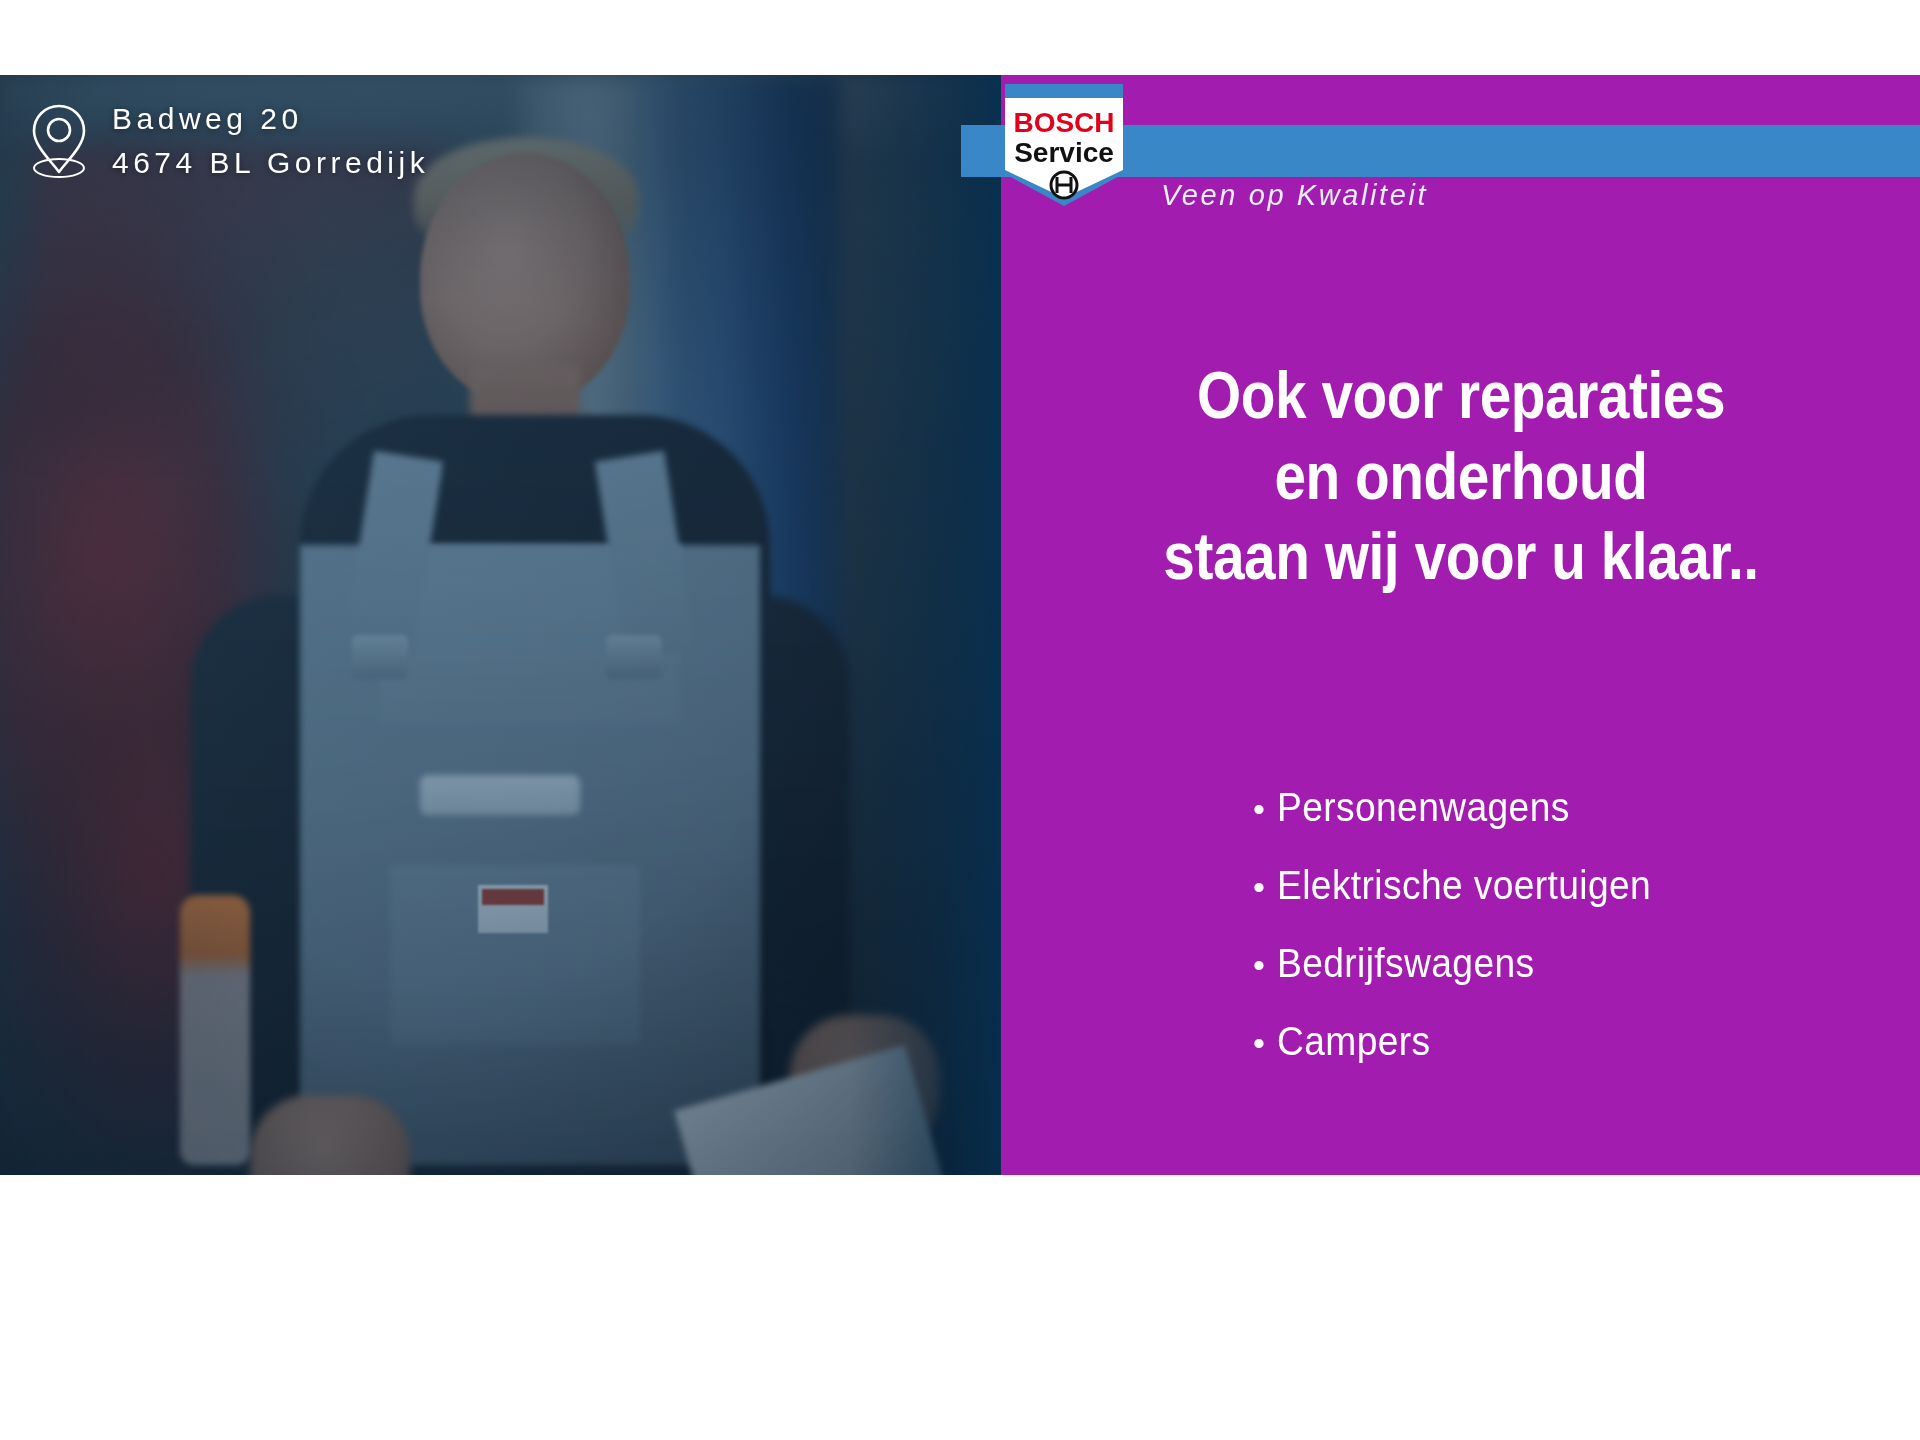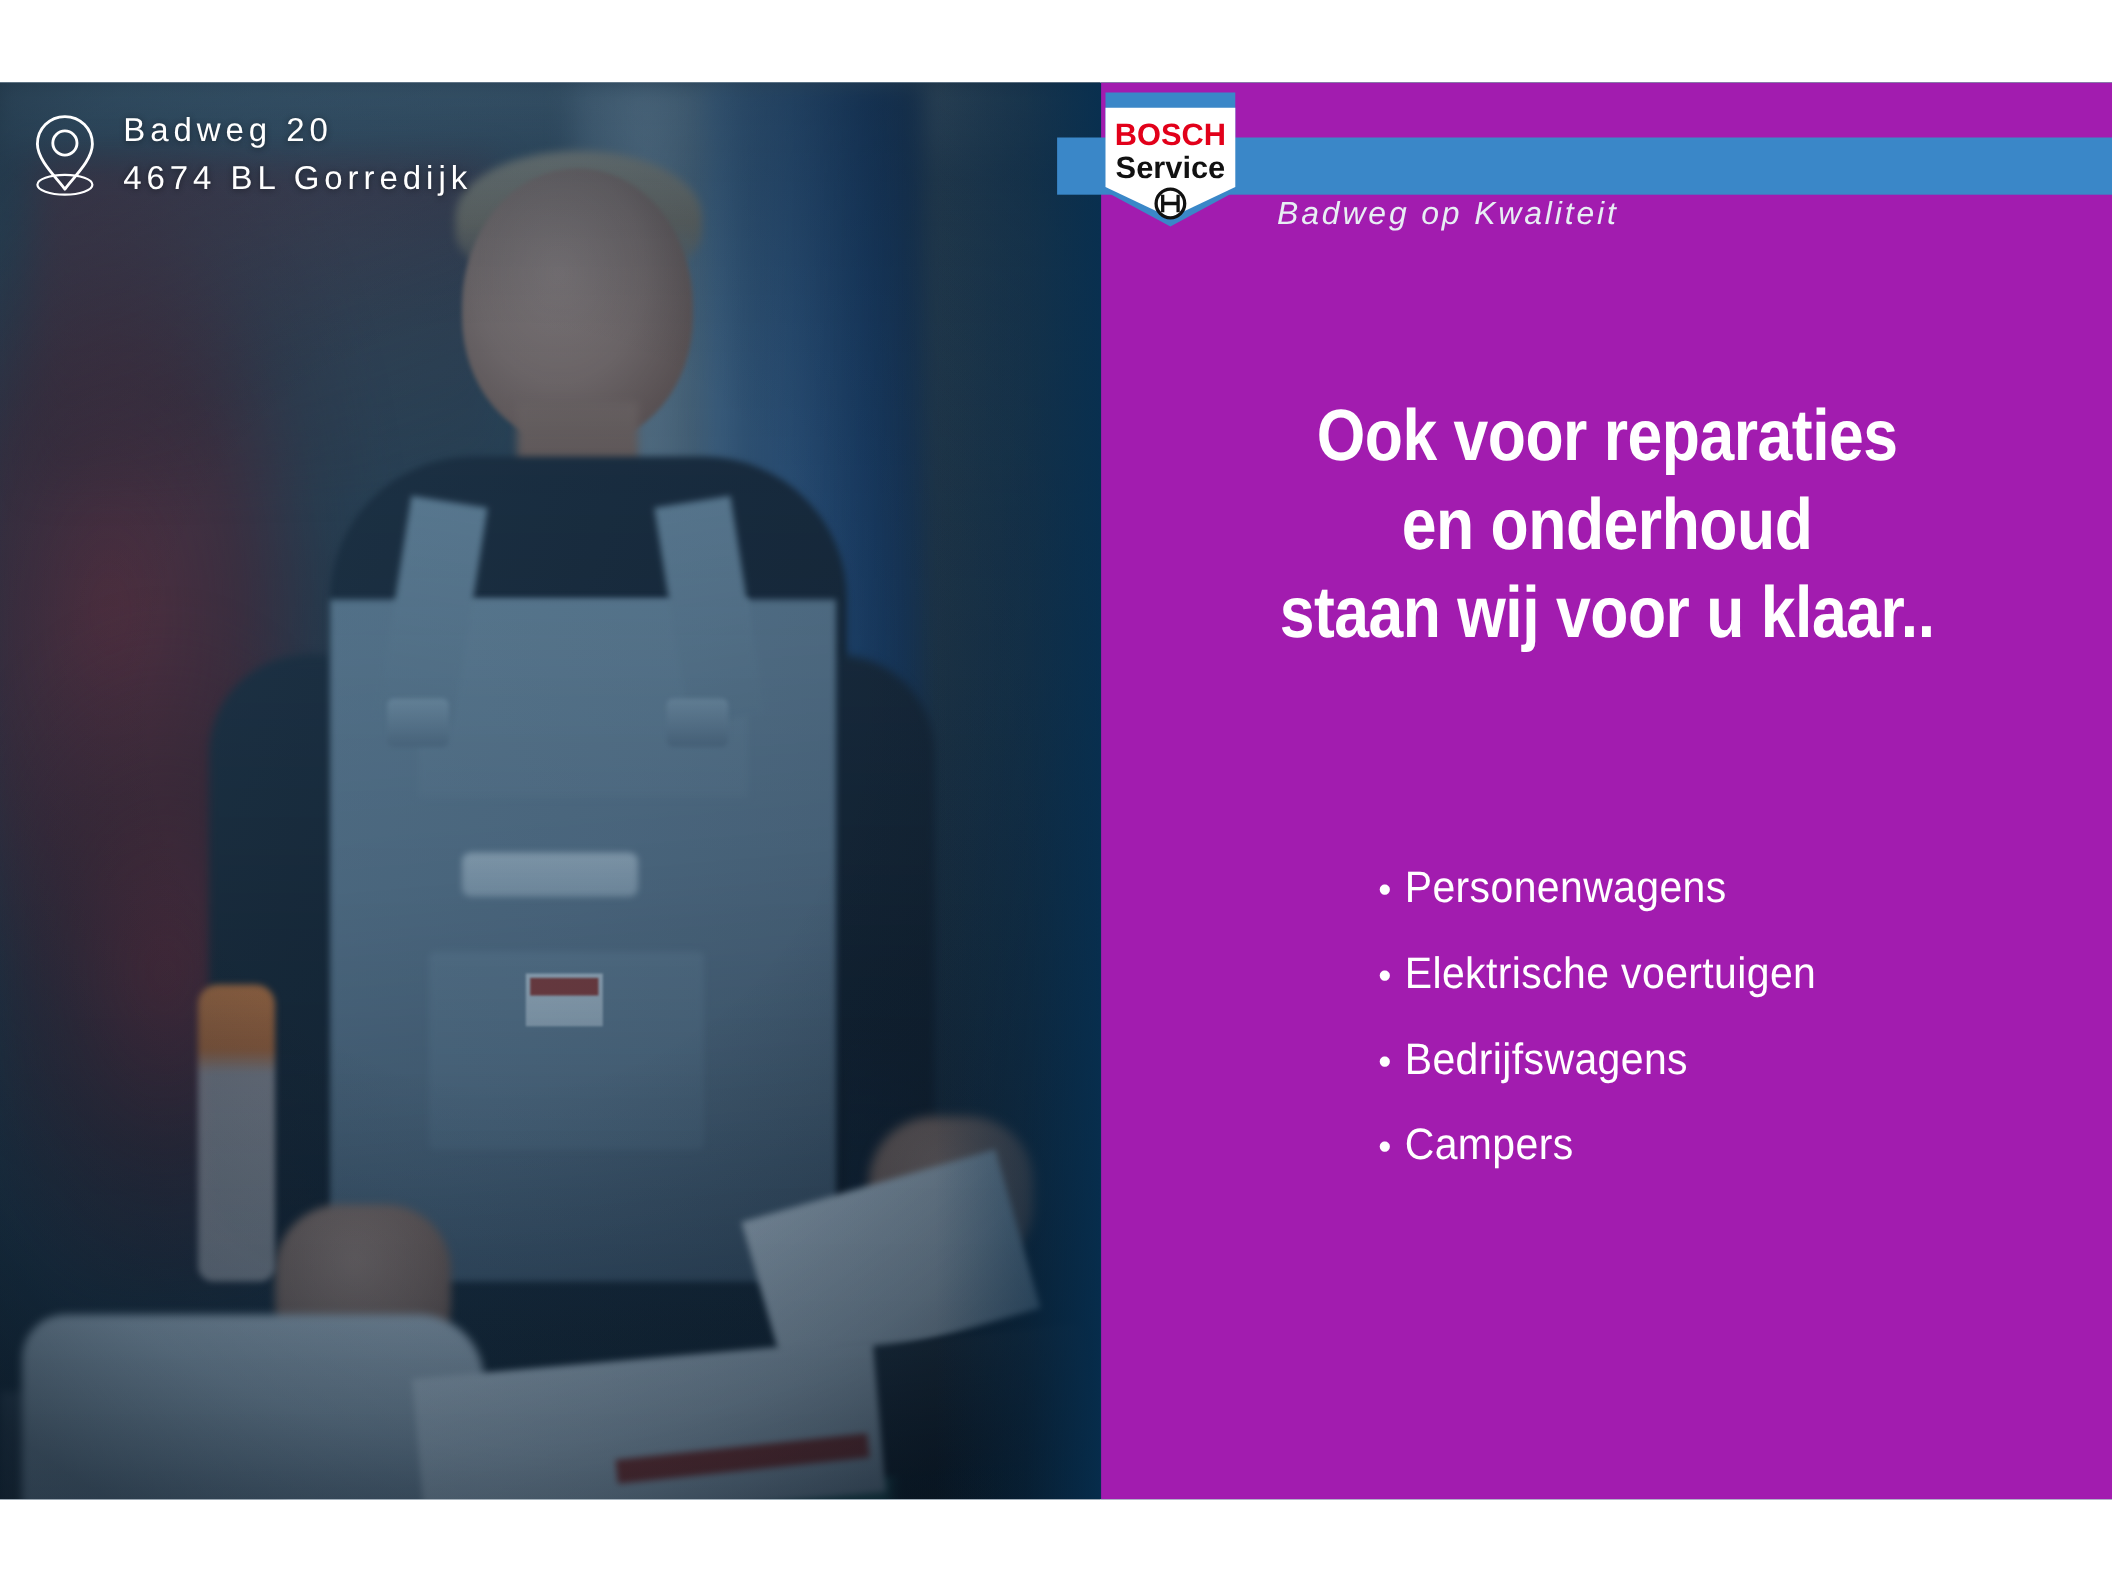--- a/index.html
+++ b/index.html
@@ -13,21 +13,21 @@
     font-family: "Liberation Sans", sans-serif;
     overflow: hidden;
   }
 
   
   #ad-frame {
     position: absolute;
     left: 0;
     top: 75px;
     width: 1920px;
-    height: 1288px;
+    height: 1100px;
     background: #063052;
     overflow: hidden;
   }
 
   
   #photo-panel {
     position: absolute;
     left: 0;
     top: 0;
     width: 1000px;
@@ -444,21 +444,21 @@
         <path d="M4 2 H122 V92 L63 124 L4 92 Z" fill="#3a87c8"></path>
         <path d="M4 16 H122 V88 L63 116 L4 88 Z" fill="#ffffff"></path>
         <text x="63" y="50" text-anchor="middle" font-family="'Liberation Sans', sans-serif" font-size="28" font-weight="bold" fill="#e2001a">BOSCH</text>
         <text x="63" y="80" text-anchor="middle" font-family="'Liberation Sans', sans-serif" font-size="28" font-weight="bold" fill="#111111">Service</text>
         <g>
           <circle cx="63" cy="103" r="13" fill="none" stroke="#111111" stroke-width="3"></circle>
           <path d="M56 95 v16 M70 95 v16 M56 103 h14" stroke="#111111" stroke-width="3" fill="none"></path>
         </g>
       </svg>
 
-      <div id="tagline">Badweg op Kwaliteit</div>
+      <div id="tagline">Veen op Kwaliteit</div>
     </div>
 
     <div id="headline">
       <div class="headline-line">Ook voor reparaties</div>
       <div class="headline-line">en onderhoud</div>
       <div class="headline-line">staan wij voor u klaar..</div>
     </div>
 
     <ul id="service-list">
       <li>

